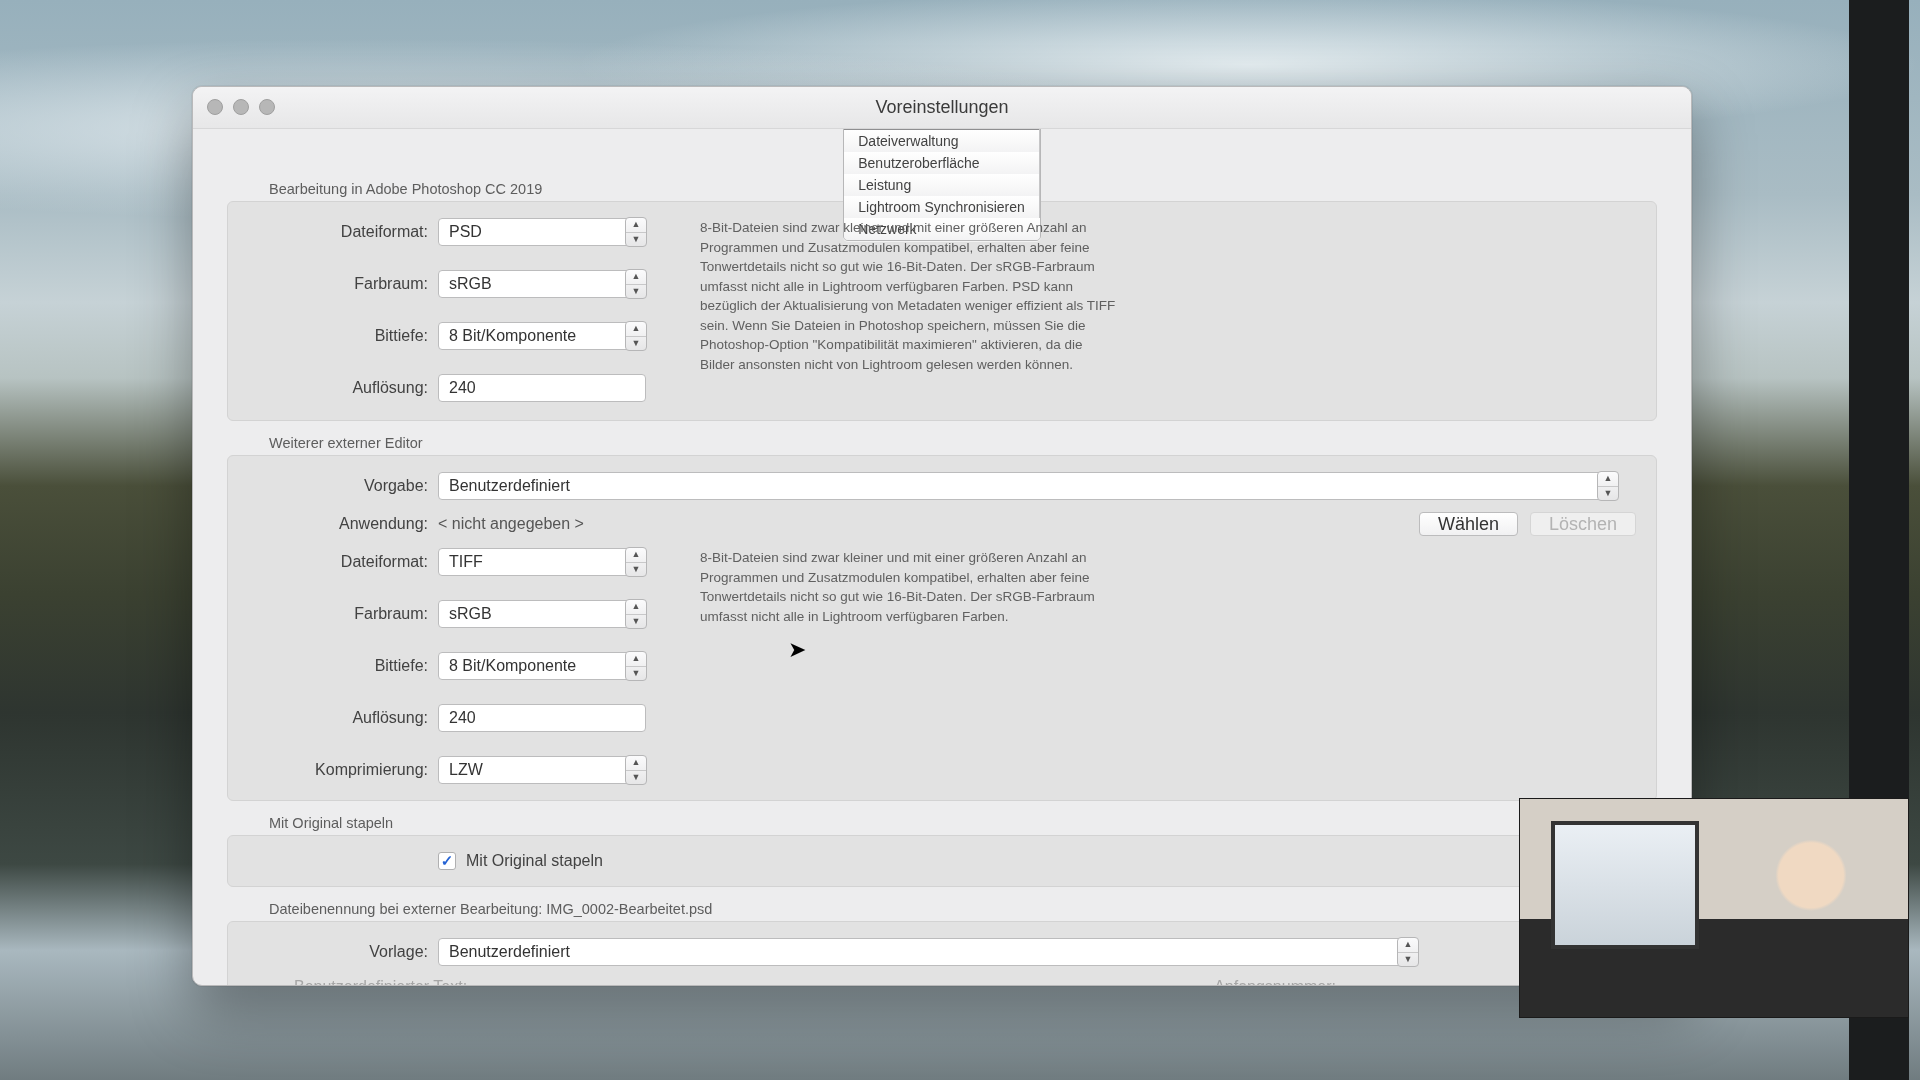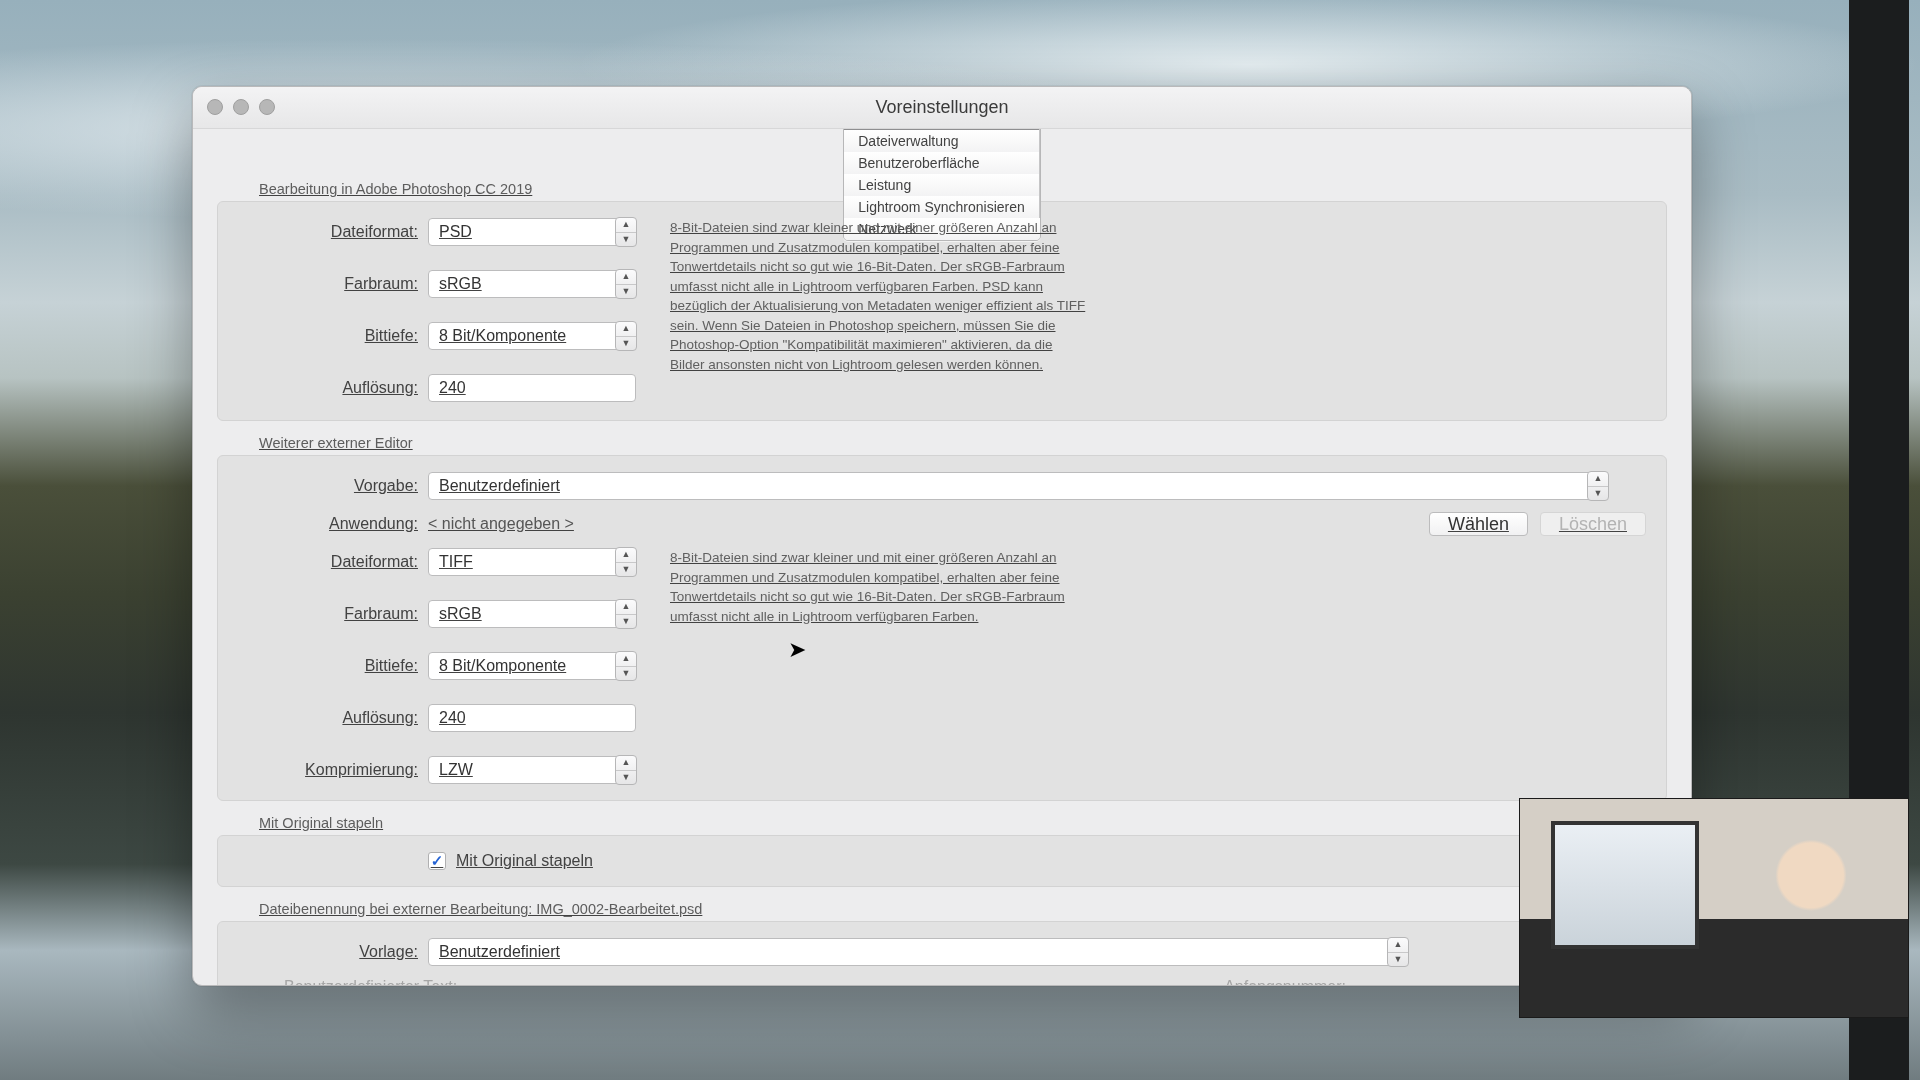--- a/index.html
+++ b/index.html
@@ -58,21 +58,21 @@
 .seg { display:flex; border:1px solid #b7b7b8; border-radius:5px; overflow:hidden; box-shadow:0 1px 0 rgba(255,255,255,0.6);flex-direction:column; }
 .seg-btn {
   padding: 3px 14px;
   font-size: 14px; color:#424242;
   background: linear-gradient(#ffffff,#f3f3f4);
   border-right:1px solid #c6c6c7;
   cursor:pointer; white-space:nowrap;
 }
 .seg-btn:last-child { border-right:none; }
 .seg-btn.active { background:#8e8e90; color:#fff; }
-.content { padding: 12px 24px; text-decoration: underline; }
+.content { padding: 12px 34px; }
 .section-label { font-size: 14.5px; color:#5d5d5d; margin-bottom:4px; padding-left:42px; }
 .panel {
   background:#e2e2e2; border:1px solid #d3d3d3; border-radius:6px;
   padding: 16px 20px; margin-bottom: 14px;
 }
 .form-row { display:flex; align-items:center; margin-bottom:12px; }
 .form-row:last-child { margin-bottom:0; }
 .lbl { width: 190px; text-align:right; padding-right:10px; font-size:16px; color:#424242; }
 .ctl { width: 208px; position:relative; }
 .ctl-wide { flex:1; position:relative; }
@@ -88,21 +88,21 @@
   background:linear-gradient(#fbfbfc,#e6e6e7);
   border:1px solid #b6b6b7; border-radius:4px;
   display:flex; flex-direction:column;
 }
 .stepper span { flex:1; display:flex; align-items:center; justify-content:center; font-size:9px; color:#555; line-height:1; }
 .stepper span:first-child { border-bottom:1px solid #c8c8c9; }
 .desc {
   font-size: 13.5px; color:#606060; line-height:1.45;
   max-width: 420px;
 }
-.panel .two-col { display:flex; gap:34px; align-items:flex-start; }
+.panel .two-col { display:flex; gap:54px; align-items:flex-start; }
 .form-col { display:flex; flex-direction:column; gap:12px; }
 .btn {
   height:24px; min-width:90px; padding:0 18px; font-size:18px;
   background:linear-gradient(#ffffff,#f1f1f2);
   border:1px solid #bcbcbd; border-radius:4px; cursor:pointer; color:#333;
 }
 .btn.disabled { color:#b3b3b3; background:#efefef; border-color:#d5d5d5; }
 .chk { width:18px; height:18px; border:1px solid #b0b0b1; border-radius:3px; background:#fff; display:inline-flex; align-items:center; justify-content:center; margin-right:10px; position:relative; }
 .chk.checked::after { content:"✓"; color:#2563d4; font-size:15px; font-weight:700; }
 .not-specified { font-size:16px; color:#555; }

